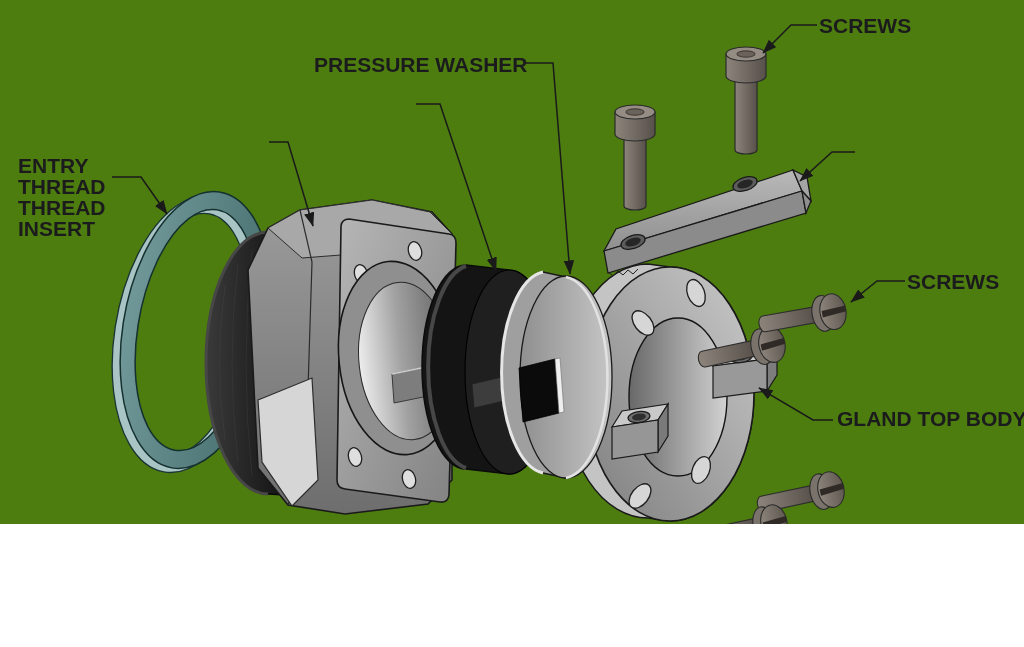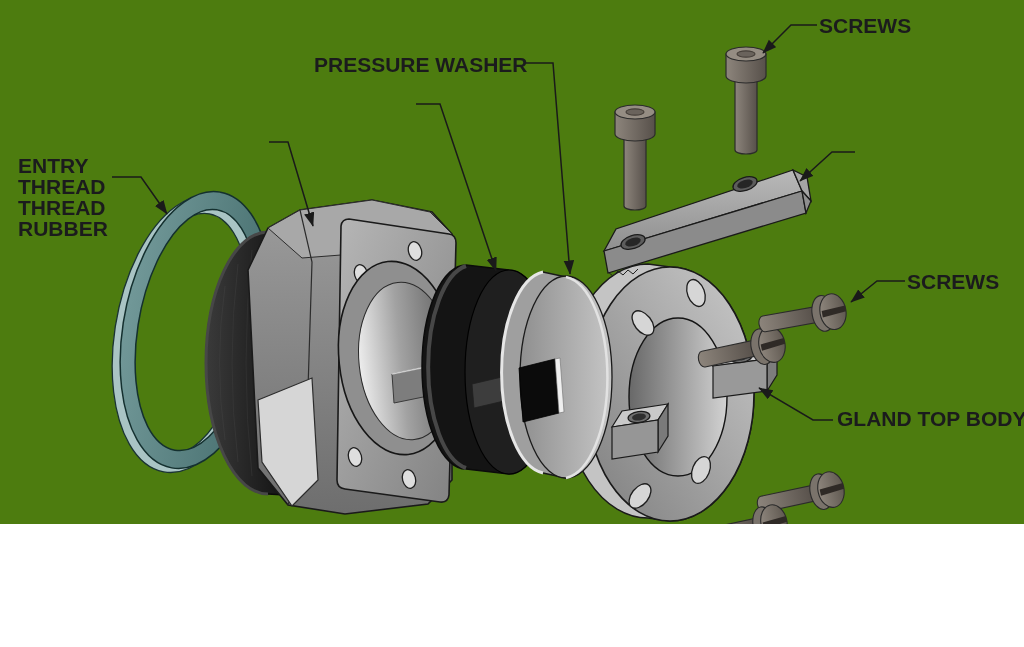--- a/index.html
+++ b/index.html
@@ -243,18 +243,18 @@
     <path d="M833,420 L813,420 L759,388" marker-end="url(#arrow)"></path>
   </g>
 </svg>
 
   <div class="lbl" id="lbl-screws-top">SCREWS</div>
   <div class="lbl" id="lbl-pressure-washer">PRESSURE WASHER</div>
   <div class="lbl multi" id="lbl-entry-thread">
     <div>ENTRY</div>
     <div>THREAD</div>
     <div>THREAD</div>
-    <div>RUBBER</div>
+    <div>INSERT</div>
   </div>
   <div class="lbl" id="lbl-screws-right">SCREWS</div>
   <div class="lbl" id="lbl-gland-top-body">GLAND TOP BODY</div>
 
 </div>
 
 </body></html>

